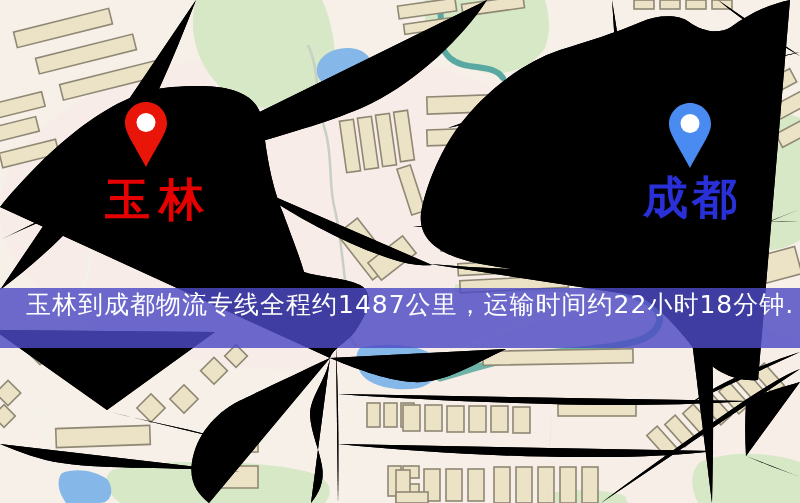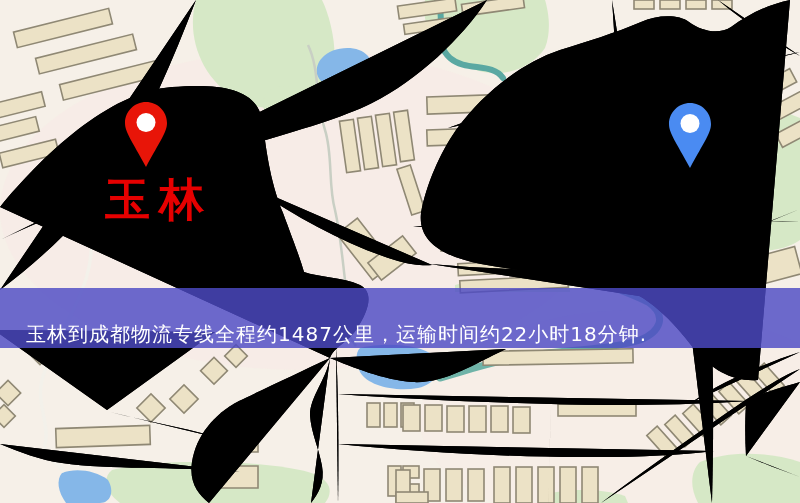--- a/index.html
+++ b/index.html
@@ -6,22 +6,22 @@
   .screen{position:relative;width:800px;height:503px;overflow:hidden;
     font-family:"DejaVu Sans","Liberation Sans",sans-serif;background:#f6f0e8;}
   .map-svg{position:absolute;left:0;top:0;width:800px;height:503px;display:block;}
 
   
   .bldg rect,.bldg path{fill:var(--building-fill,#ece2c6);stroke:var(--building-stroke,#8f8874);stroke-width:1.6;}
   .green path{fill:var(--green,#d6e8c6);stroke:none;}
   .water path{fill:var(--water,#85b7e8);stroke:none;}
 
   .banner{position:absolute;left:0;top:288px;width:800px;height:60px;
-    display:flex;align-items:flex-end;box-sizing:border-box;padding-left:26px;
-    font-size:20px;letter-spacing:1px;}
+    display:flex;align-items:flex-start;box-sizing:border-box;padding-left:26px;
+    font-size:25px;letter-spacing:1px;}
   .marker{position:absolute;}
   .pin{display:block;}
   .pin-label{position:absolute;font-weight:bold;font-size:45px;line-height:1;
     font-family:"DejaVu Serif","Liberation Serif",serif;white-space:nowrap;}
   .label-origin{left:93px;top:177px;letter-spacing:9px;}
   .label-dest{left:643px;top:175px;letter-spacing:4px;}
 </style>
 </head>
 <body>
 
@@ -277,14 +277,15 @@
     </svg>
   </div>
   <div class="pin-label label-origin" style="color: rgb(230, 0, 0); margin-left: 12px;">玉林</div>
 
   <div class="marker" style="left:668px;top:102px;">
     <svg class="pin" width="44" height="68" viewBox="0 0 44 68">
       <path class="pin-body" d="M22,1 C10.4,1 1,10.4 1,22 C1,31 8,40 22,66 C36,40 43,31 43,22 C43,10.4 33.6,1 22,1 Z" style="fill: rgb(74, 139, 242);"></path>
       <circle cx="22" cy="21.5" r="9.5" fill="#ffffff"></circle>
     </svg>
   </div>
+  <div class="pin-label label-dest" style="color: rgb(42, 48, 216);">成都</div>
 
 </div>
 
 </body></html>

